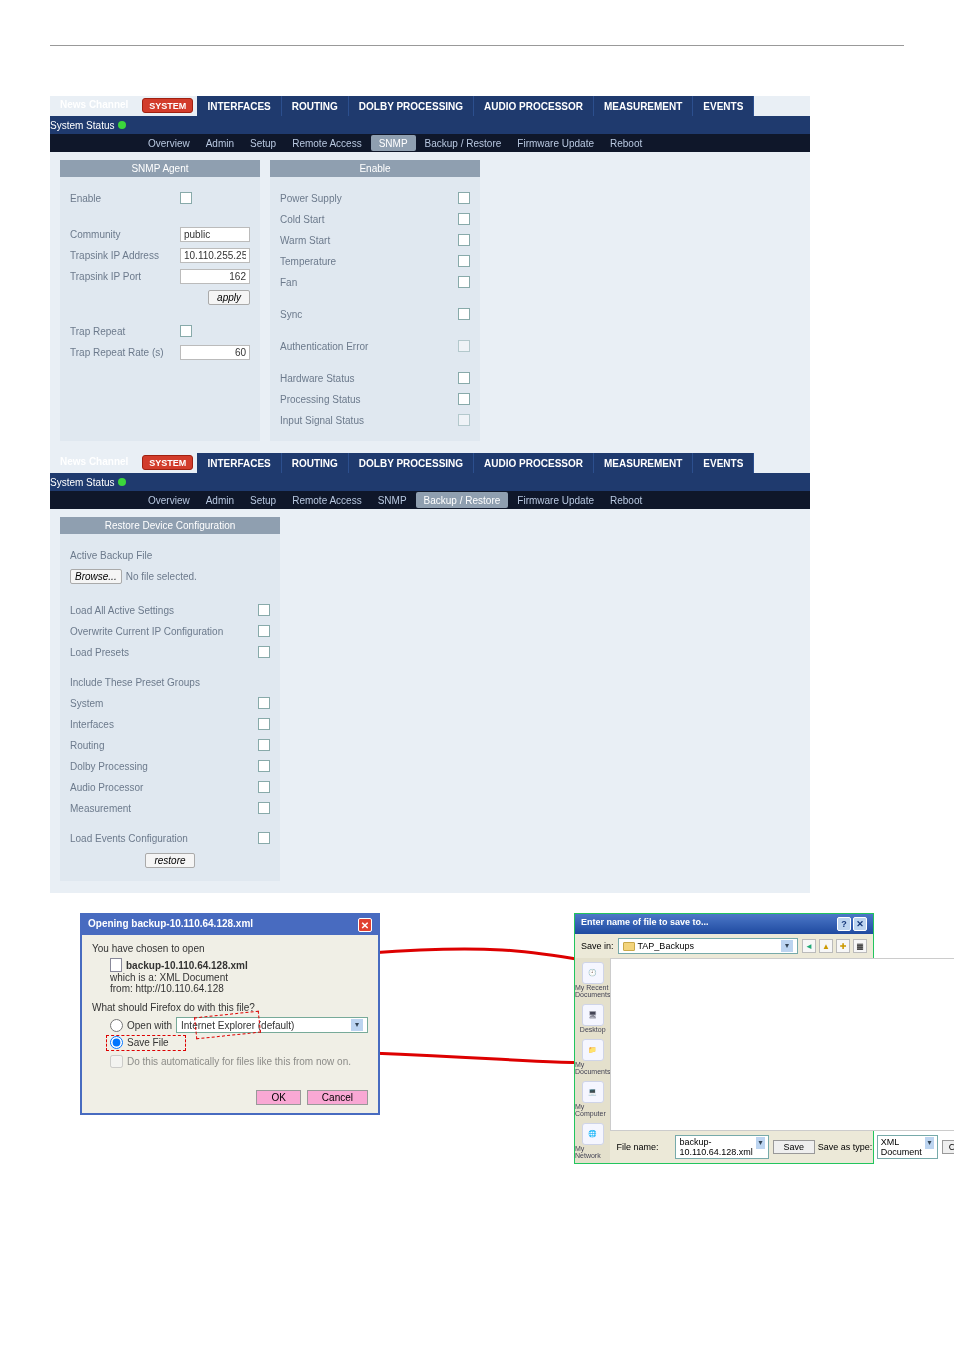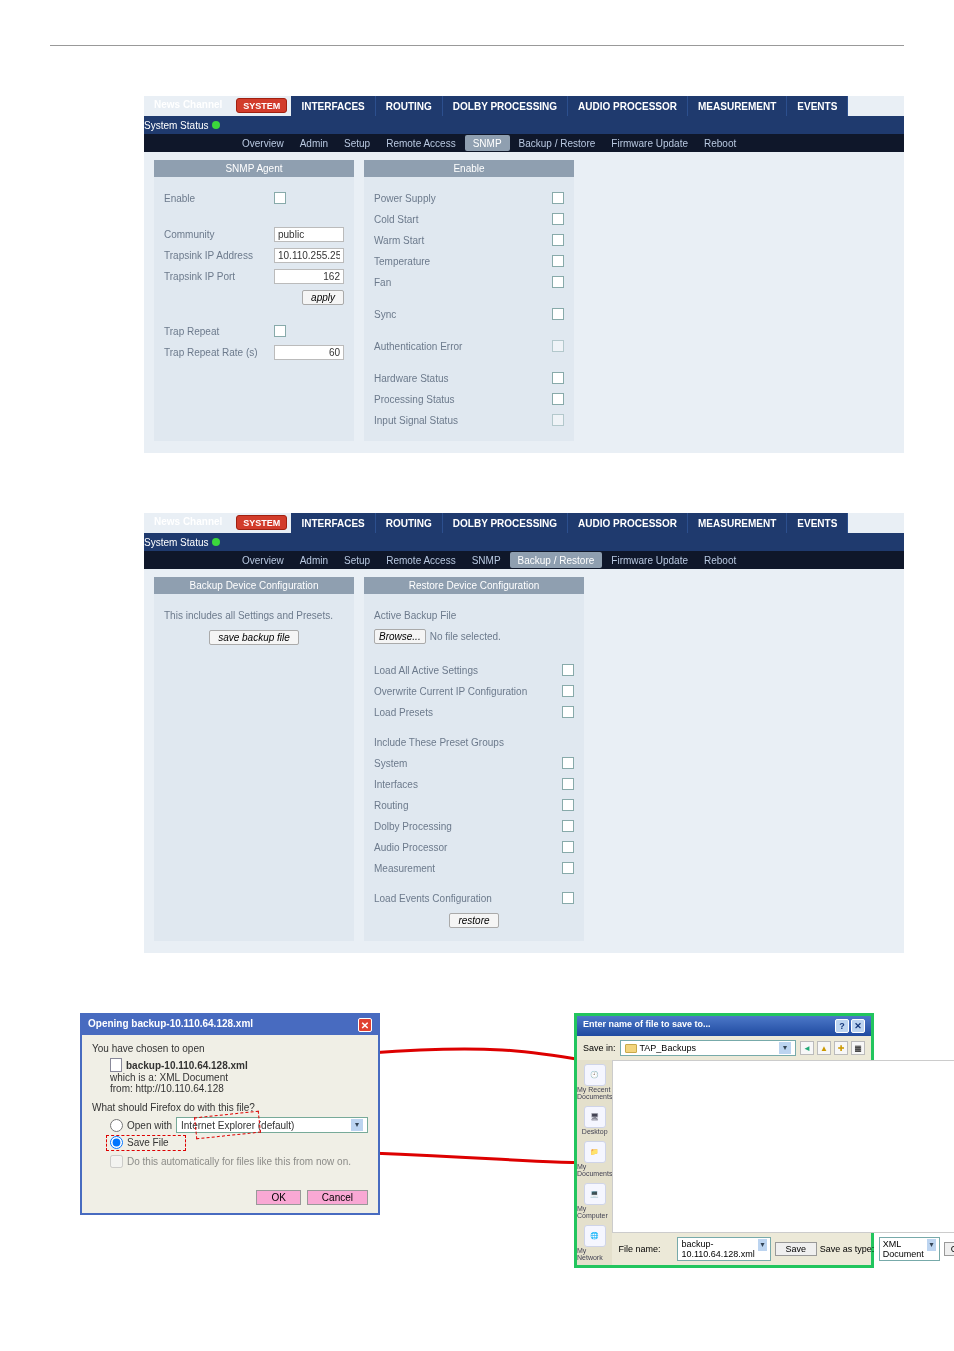--- a/index.html
+++ b/index.html
@@ -2,21 +2,21 @@
 <html><head>
 <meta charset="utf-8">
 <style>
   * { box-sizing: border-box; margin: 0; padding: 0; }
   body { font-family: Arial, sans-serif; background: #fff; width: 954px; }
   .page { padding: 30px 50px; }
   .logo { font-size: 32px; letter-spacing: 2px; font-weight: 300; color: #333; font-family: Verdana, sans-serif; }
   .hr { border-top: 1px solid #999; margin: 15px 0 50px 0; }
 
   
-  .panel-wrap { display:flex; justify-content:flex-end; margin-bottom:60px; }
+  .panel-wrap { display:flex; justify-content:flex-start; }
   .panel { width: 760px; background:#e9eff5; font-size:10px; color:#6c7a8c; }
   .tabs { display:flex; height:20px; }
   .tab { background:#1f3a6e; color:#fff; font-weight:bold; padding:4px 10px; border-right:1px solid #2c4f8e; display:flex; align-items:center; cursor:pointer; }
   .tab.system-btn { background:#d23c2b; border:1px solid #a02010; border-radius:3px; font-size:9px; padding:2px 6px; height:15px; margin:2px 4px; }
   .subtabs { display:flex; height:18px; background:#0f172a; }
   .subtab { color:#b8c8e0; padding:3px 8px; display:flex; align-items:center; cursor:pointer; }
   .subtab.active { background:#8f9fb0; color:#fff; border-radius:2px; margin:1px; }
   .status-row { background:#1f3a6e; color:#fff; display:flex; align-items:center; padding:0 0; height:18px; }
   .status-dot { width:8px; height:8px; border-radius:50%; background:#3bd63b; margin-left:4px; }
   .panel-body { display:flex; padding:8px 10px 12px 10px; gap:10px; }
@@ -46,21 +46,21 @@
   .ff-indent { margin-left:18px; }
   .ff-radio-row { display:flex; align-items:center; gap:4px; margin:3px 0; }
   .ff-dropdown { border:1px solid #7a9; background:#fff; padding:1px 4px; flex:1; display:flex; justify-content:space-between; align-items:center; }
   .ff-arrow { width:12px; height:12px; background:#bcd4f0; text-align:center; font-size:8px; line-height:12px; color:#345; }
   .ff-check-row { display:flex; align-items:center; gap:4px; margin:6px 0; color:#8c8c88; }
   .ff-btns { display:flex; justify-content:flex-end; gap:6px; padding:8px 10px; }
   .ff-btn { border:1px solid #999; background:#f9a8d4; padding:1px 14px; font-size:10px; }
   .red-dash { position:absolute; border:1px dashed #d00; }
 
   
-  .sa-dlg { width:300px; background:#ece9d8; border:3px solid #22c55e; font-size:9px; }
+  .sa-dlg { width:300px; background:#ece9d8; border:1px solid #22c55e; font-size:9px; }
   .sa-title { background:linear-gradient(#4c78c8,#1f4aa0); color:#fff; padding:3px 6px; font-weight:bold; display:flex; justify-content:space-between; }
   .sa-topbar { display:flex; align-items:center; gap:4px; padding:4px 6px; }
   .sa-drop { border:1px solid #7aa; background:#fff; padding:1px 4px; flex:1; display:flex; align-items:center; gap:3px; }
   .sa-icons { display:flex; gap:3px; }
   .sa-icon { width:14px; height:14px; border:1px solid #bbb; background:#f7f7f7; display:flex; align-items:center; justify-content:center; font-size:8px; }
   .sa-main { display:flex; }
   .sa-side { width:60px; background:#e4e0cc; display:flex; flex-direction:column; align-items:center; padding:4px 0; gap:6px; }
   .sa-side-item { display:flex; flex-direction:column; align-items:center; font-size:7px; color:#445; }
   .sa-side-icon { width:22px; height:22px; border-radius:3px; background:#f5f6ff; border:1px solid #cfd4e8; display:flex; align-items:center; justify-content:center; }
   .sa-content { flex:1; background:#fff; min-height:120px; border:1px solid #ccc; margin:0 4px 0 0; }
@@ -225,31 +225,20 @@
         <span class="subtab">Overview</span>
         <span class="subtab">Admin</span>
         <span class="subtab">Setup</span>
         <span class="subtab">Remote Access</span>
         <span class="subtab">SNMP</span>
         <span class="subtab active">Backup / Restore</span>
         <span class="subtab">Firmware Update</span>
         <span class="subtab">Reboot</span>
       </div>
       <div class="panel-body">
-        <div class="col left">
-          <div class="col-header">Backup Device Configuration</div>
-          <div class="col-inner">
-            <div class="row">
-                <span>This includes all Settings and Presets.</span>
-              </div>
-            <div class="row" style="justify-content:center; margin-top:6px;">
-                <button class="btn">save backup file</button>
-              </div>
-          </div>
-        </div>
         <div class="col right">
           <div class="col-header">Restore Device Configuration</div>
           <div class="col-inner">
             <div class="row">
                 <span>Active Backup File</span>
               </div>
             <div class="row">
                 <button class="btn" style="padding:1px 4px">Browse...</button>
                 <span style="margin-left:4px">No file selected.</span>
               </div>

